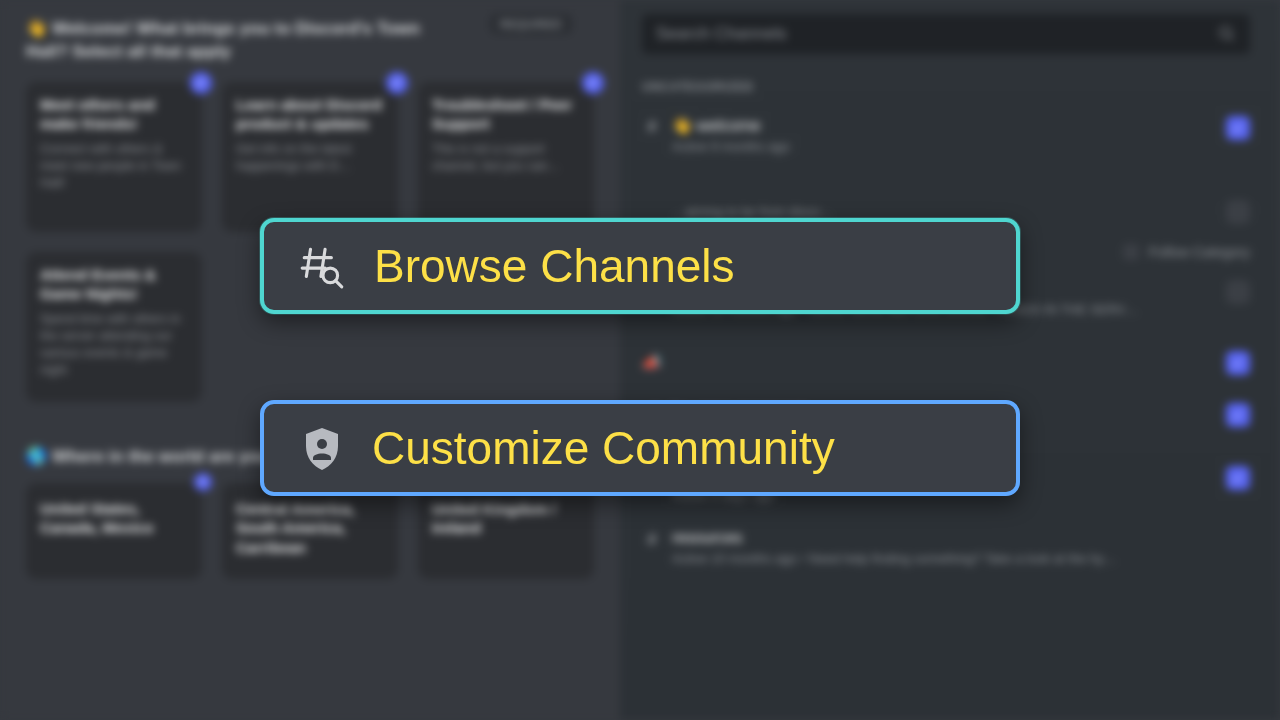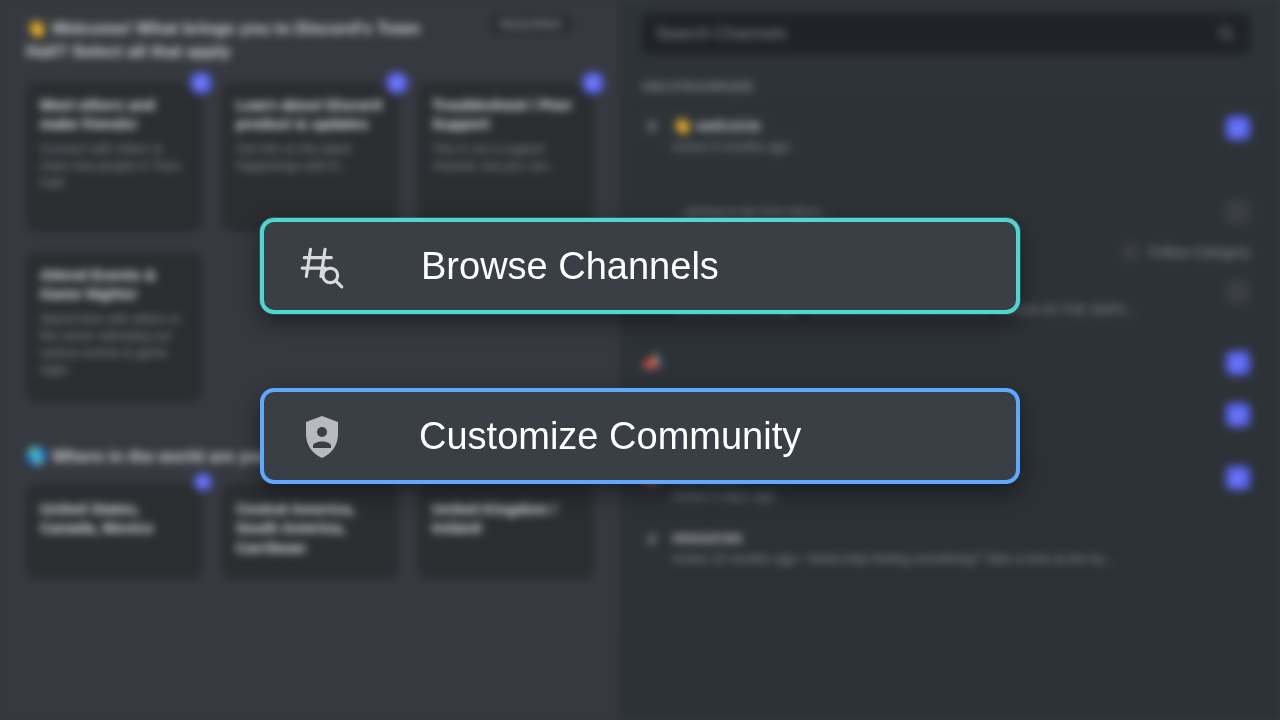--- a/index.html
+++ b/index.html
@@ -122,23 +122,23 @@
   .bigbtn {
     position: absolute;
     left: 260px; width: 760px; height: 96px;
     background: #3a3e45;
     border-radius: 14px;
     display: flex; align-items: center; gap: 26px;
     padding: 0 34px;
     box-shadow: 0 8px 22px rgba(0,0,0,.45);
     pointer-events: auto;
   }
-  .bigbtn .label { font-size: 38px; color: #ffffff; font-weight: 400; margin-left: 47px; }
+  .bigbtn .label { font-size: 46px; color: #fde047; font-weight: 400; }
   .bigbtn.browse   { top: 218px; border: 4px solid #4fd6d0; box-shadow: 0 8px 22px rgba(0,0,0,.45), 0 0 0 1px rgba(79,214,208,.3); }
-  .bigbtn.customize{ top: 388px; border: 4px solid #5fa8ff; }
+  .bigbtn.customize{ top: 400px; border: 4px solid #5fa8ff; }
 
   svg { display: block; }
 </style>
 </head>
 <body>
 
 <div class="bg">
 
   <div class="left">
     <div class="prompt">👋 Welcome! What brings you to Discord's Town Hall? Select all that apply</div>

